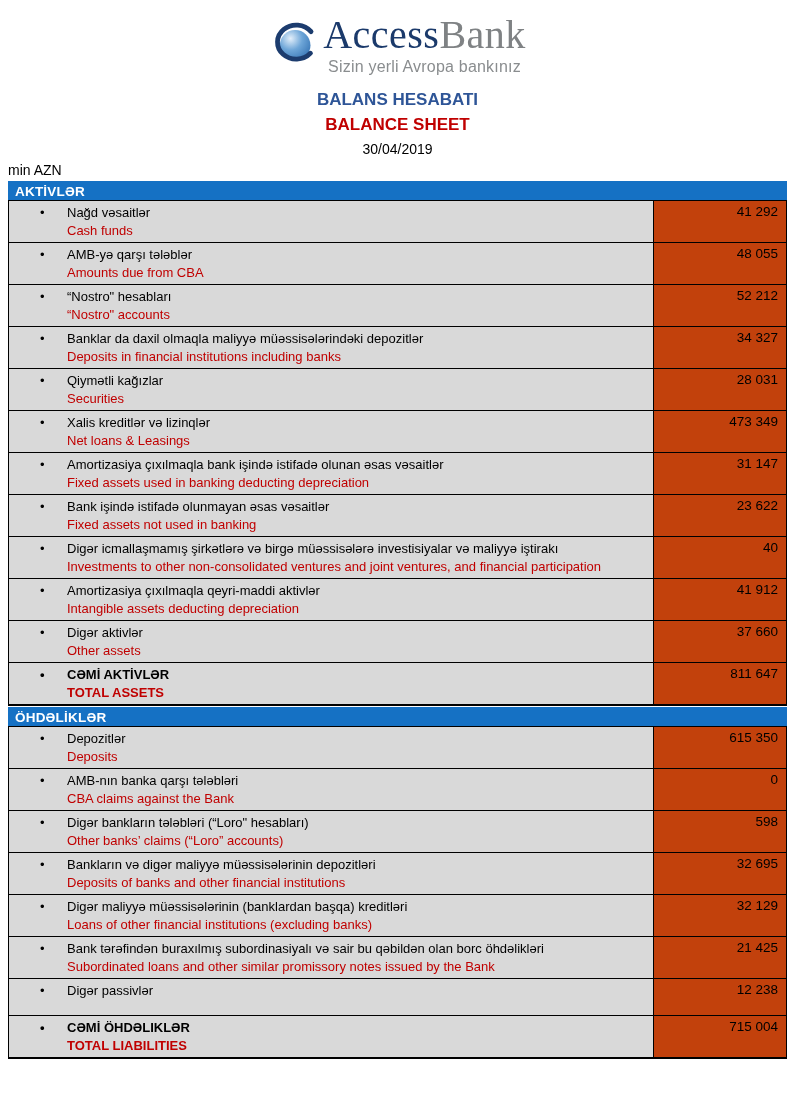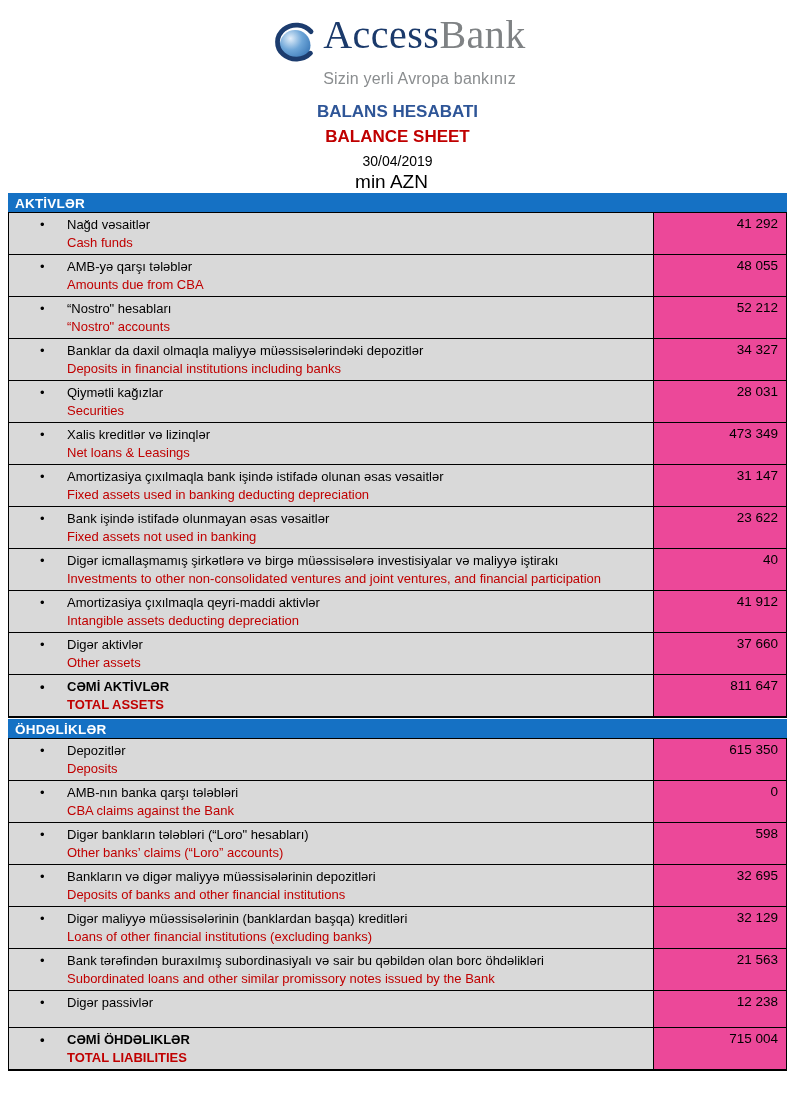--- a/index.html
+++ b/index.html
@@ -16,34 +16,34 @@
   body{
     width:800px;height:1101px;
     font-family:"Liberation Sans", sans-serif;
     color:#000;position:relative;overflow:hidden;
   }
   .page{padding:10px 13px 0 8px;}
 
   
   .logo{display:flex;justify-content:center;align-items:flex-start;gap:4px;margin-top:2px;}
   .logo-globe{margin-top:6px;}
-  .logo-textcol{display:flex;flex-direction:column;gap:12px;}
+  .logo-textcol{display:flex;flex-direction:column;align-items:center;}
   .brand{font-family:"Liberation Serif", serif;font-size:40px;line-height:46px;letter-spacing:0.5px;}
   .brand .access{color:var(--logo-navy);}
   .brand .bank{color:var(--logo-gray);}
   .tagline{font-size:16px;color:var(--tagline-gray);margin-top:0px;letter-spacing:0.2px;}
 
   
   .title-az{ text-align:center;font-size:17px;font-weight:bold;color:var(--title-blue);margin-top:12px;line-height:24px;}
   .title-en{ text-align:center;font-size:17px;font-weight:bold;color:var(--red-text);line-height:26px;}
   .report-date{text-align:center;font-size:14px;line-height:20px;margin-top:1px;}
 
   
   .units{margin-top:2px;padding-right:12px;}
-  .unit-az{text-align:center;font-size:19px;line-height:18px;color:#000;}
+  .unit-az{text-align:left;font-size:14px;line-height:18px;color:#000;}
   .unit-en{text-align:right;font-size:13px;line-height:18px;color:var(--red-text);}
 
   
   .balance-table{margin-top:2px;}
   .section{margin-top:0;}
   .section + .section{margin-top:1px;}
   .section-header{
     background:var(--section-header-bg);
     color:#fff;font-weight:bold;font-size:13.5px;
     height:19px;line-height:21px;padding-left:7px;
@@ -51,21 +51,21 @@
   }
   .section-body{border:1px solid #000;border-bottom:2px solid #000;}
   .row{display:flex;background:var(--row-bg);min-height:37px;}
   .row + .row{border-top:1px solid #000;}
   .label-cell{flex:1;display:flex;padding:2px 4px 3px 31px;}
   .bullet{width:27px;font-size:13px;line-height:17px;padding-top:1px;color:#000;flex:0 0 27px;}
   .labels{flex:1;}
   .label-az{font-size:13px;line-height:17.5px;color:#000;padding-top:1px;}
   .label-en{font-size:13px;line-height:17.5px;color:var(--red-text);}
   .value-cell{
-    flex:0 0 133px;width:133px;background:#ec4899;border-left:1px solid #000;
+    flex:0 0 133px;width:133px;background:#c2410c;border-left:1px solid #000;
     text-align:right;padding:3px 8px 0 4px;font-size:13.5px;color:#000;
   }
   .row.total .label-az{font-weight:bold;}
   .row.total .label-en{font-weight:bold;}
   .row.total .bullet{font-weight:bold;}
 </style>
 </head>
 <body>
 
 <div class="page">
@@ -295,21 +295,21 @@
   </div>
 
   <div class="row">
     <div class="label-cell">
       <span class="bullet">•</span>
       <div class="labels">
         <div class="label-az">Bank tərəfindən buraxılmış subordinasiyalı və sair bu qəbildən olan borc öhdəlikləri</div>
         <div class="label-en">Subordinated loans and other similar promissory notes issued by the Bank</div>
       </div>
     </div>
-    <div class="value-cell">21 563</div>
+    <div class="value-cell">21 425</div>
   </div>
 
   <div class="row">
     <div class="label-cell">
       <span class="bullet">•</span>
       <div class="labels">
         <div class="label-az">Digər passivlər</div>
       </div>
     </div>
     <div class="value-cell">12 238</div>

